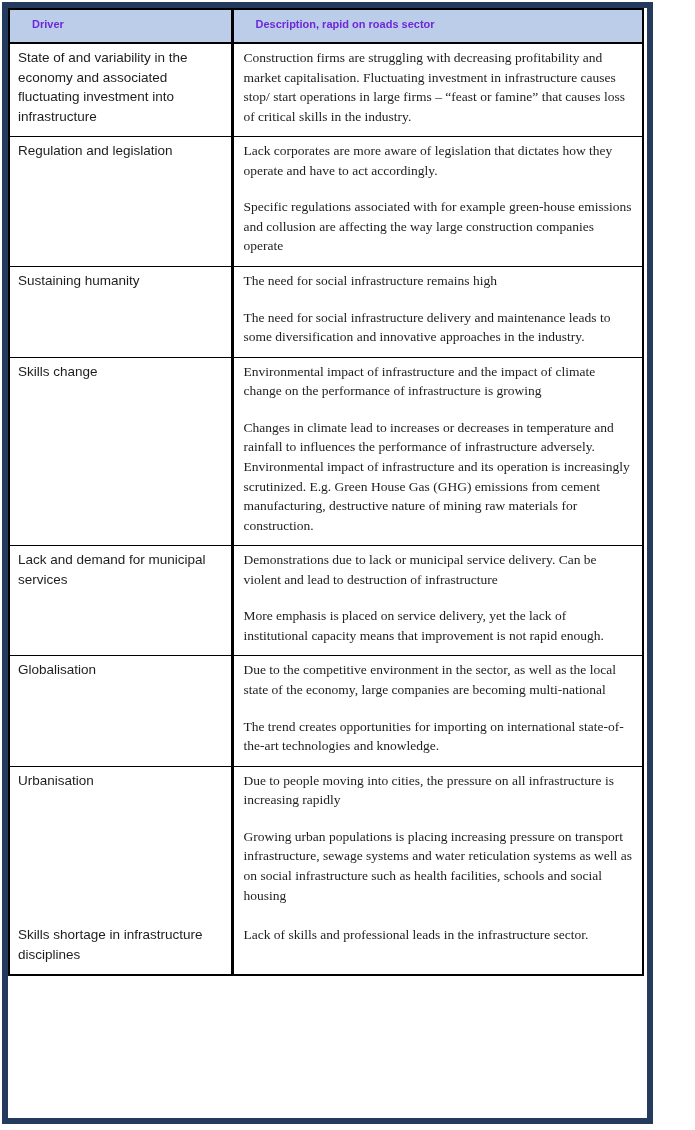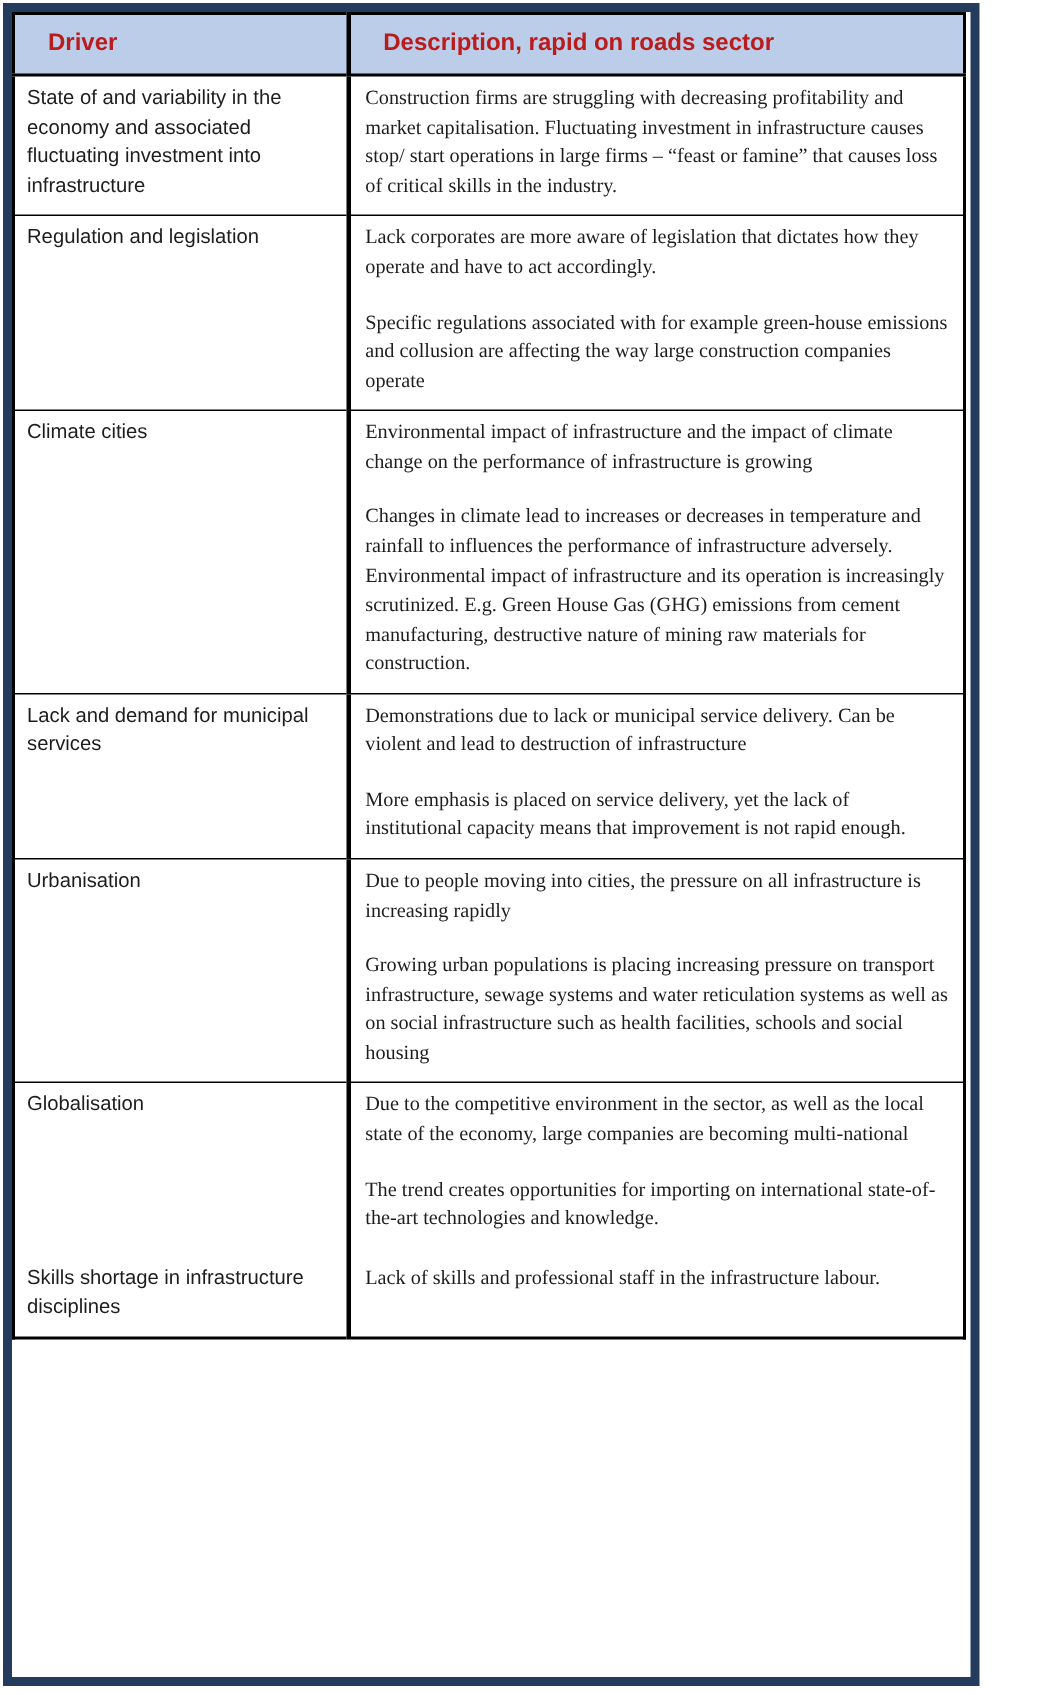--- a/index.html
+++ b/index.html
@@ -33,24 +33,24 @@
     border: 2px solid var(--table-border, #000);
   }
   table.drivers col.c-driver { width: 223px; }
   th, td {
     vertical-align: top;
     text-align: left;
   }
   thead th {
     background: var(--header-bg, #bccde9);
     font-weight: bold;
-    font-size: 16px;
+    font-size: 11px;
     padding: 7px 8px 9px 22px;
     border-bottom: 2px solid var(--table-border, #000);
-    color: #b91c1c;
+    color: #6d28d9;
   }
   th.desc-cell, td.desc-cell {
     border-left: 3px solid var(--table-border, #000);
   }
   td {
     padding: 4px 8px 10px 8px;
     margin-top: 48px;
   }
   td.desc-cell { padding: 4px 10px 10px 10px; font-family: Liberation Serif, serif; }
   tbody tr.bordered > td { border-top: 1.5px solid var(--table-border, #000); }
@@ -83,49 +83,56 @@
             </td>
           </tr>
           <tr class="bordered">
             <td class="driver-cell"><span>Regulation and legislation</span></td>
             <td class="desc-cell">
               <p>Lack corporates are more aware of legislation that dictates how they operate and have to act accordingly.</p>
               <p>Specific regulations associated with for example green-house emissions and collusion are affecting the way large construction companies operate</p>
             </td>
           </tr>
           <tr class="bordered">
-            <td class="driver-cell"><span>Climate cities</span></td>
+            <td class="driver-cell"><span>Sustaining humanity</span></td>
+            <td class="desc-cell">
+              <p>The need for social infrastructure remains high</p>
+              <p>The need for social infrastructure delivery and maintenance leads to some diversification and innovative approaches in the industry.</p>
+            </td>
+          </tr>
+          <tr class="bordered">
+            <td class="driver-cell"><span>Skills change</span></td>
             <td class="desc-cell">
               <p>Environmental impact of infrastructure and the impact of climate change on the performance of infrastructure is growing</p>
               <p>Changes in climate lead to increases or decreases in temperature and rainfall to influences the performance of infrastructure adversely. Environmental impact of infrastructure and its operation is increasingly scrutinized. E.g. Green House Gas (GHG) emissions from cement manufacturing, destructive nature of mining raw materials for construction.</p>
             </td>
           </tr>
           <tr class="bordered">
             <td class="driver-cell"><span>Lack and demand for municipal services</span></td>
             <td class="desc-cell">
               <p>Demonstrations due to lack or municipal service delivery. Can be violent and lead to destruction of infrastructure</p>
               <p>More emphasis is placed on service delivery, yet the lack of institutional capacity means that improvement is not rapid enough.</p>
             </td>
           </tr>
+          <tr class="bordered pre-joined">
+            <td class="driver-cell"><span>Globalisation</span></td>
+            <td class="desc-cell">
+              <p>Due to the competitive environment in the sector, as well as the local state of the economy, large companies are becoming multi-national</p>
+              <p>The trend creates opportunities for importing on international state-of-the-art technologies and knowledge.</p>
+            </td>
+          </tr>
           <tr class="bordered">
             <td class="driver-cell"><span>Urbanisation</span></td>
             <td class="desc-cell">
               <p>Due to people moving into cities, the pressure on all infrastructure is increasing rapidly</p>
               <p>Growing urban populations is placing increasing pressure on transport infrastructure, sewage systems and water reticulation systems as well as on social infrastructure such as health facilities, schools and social housing</p>
             </td>
           </tr>
-          <tr class="bordered pre-joined">
-            <td class="driver-cell"><span>Globalisation</span></td>
-            <td class="desc-cell">
-              <p>Due to the competitive environment in the sector, as well as the local state of the economy, large companies are becoming multi-national</p>
-              <p>The trend creates opportunities for importing on international state-of-the-art technologies and knowledge.</p>
-            </td>
-          </tr>
           <tr class="joined">
             <td class="driver-cell"><span>Skills shortage in infrastructure disciplines</span></td>
             <td class="desc-cell">
-              <p>Lack of skills and professional staff in the infrastructure labour.</p>
+              <p>Lack of skills and professional leads in the infrastructure sector.</p>
             </td>
           </tr>
         </tbody>
     </table>
   </div>
 </div>
 
 </body></html>

